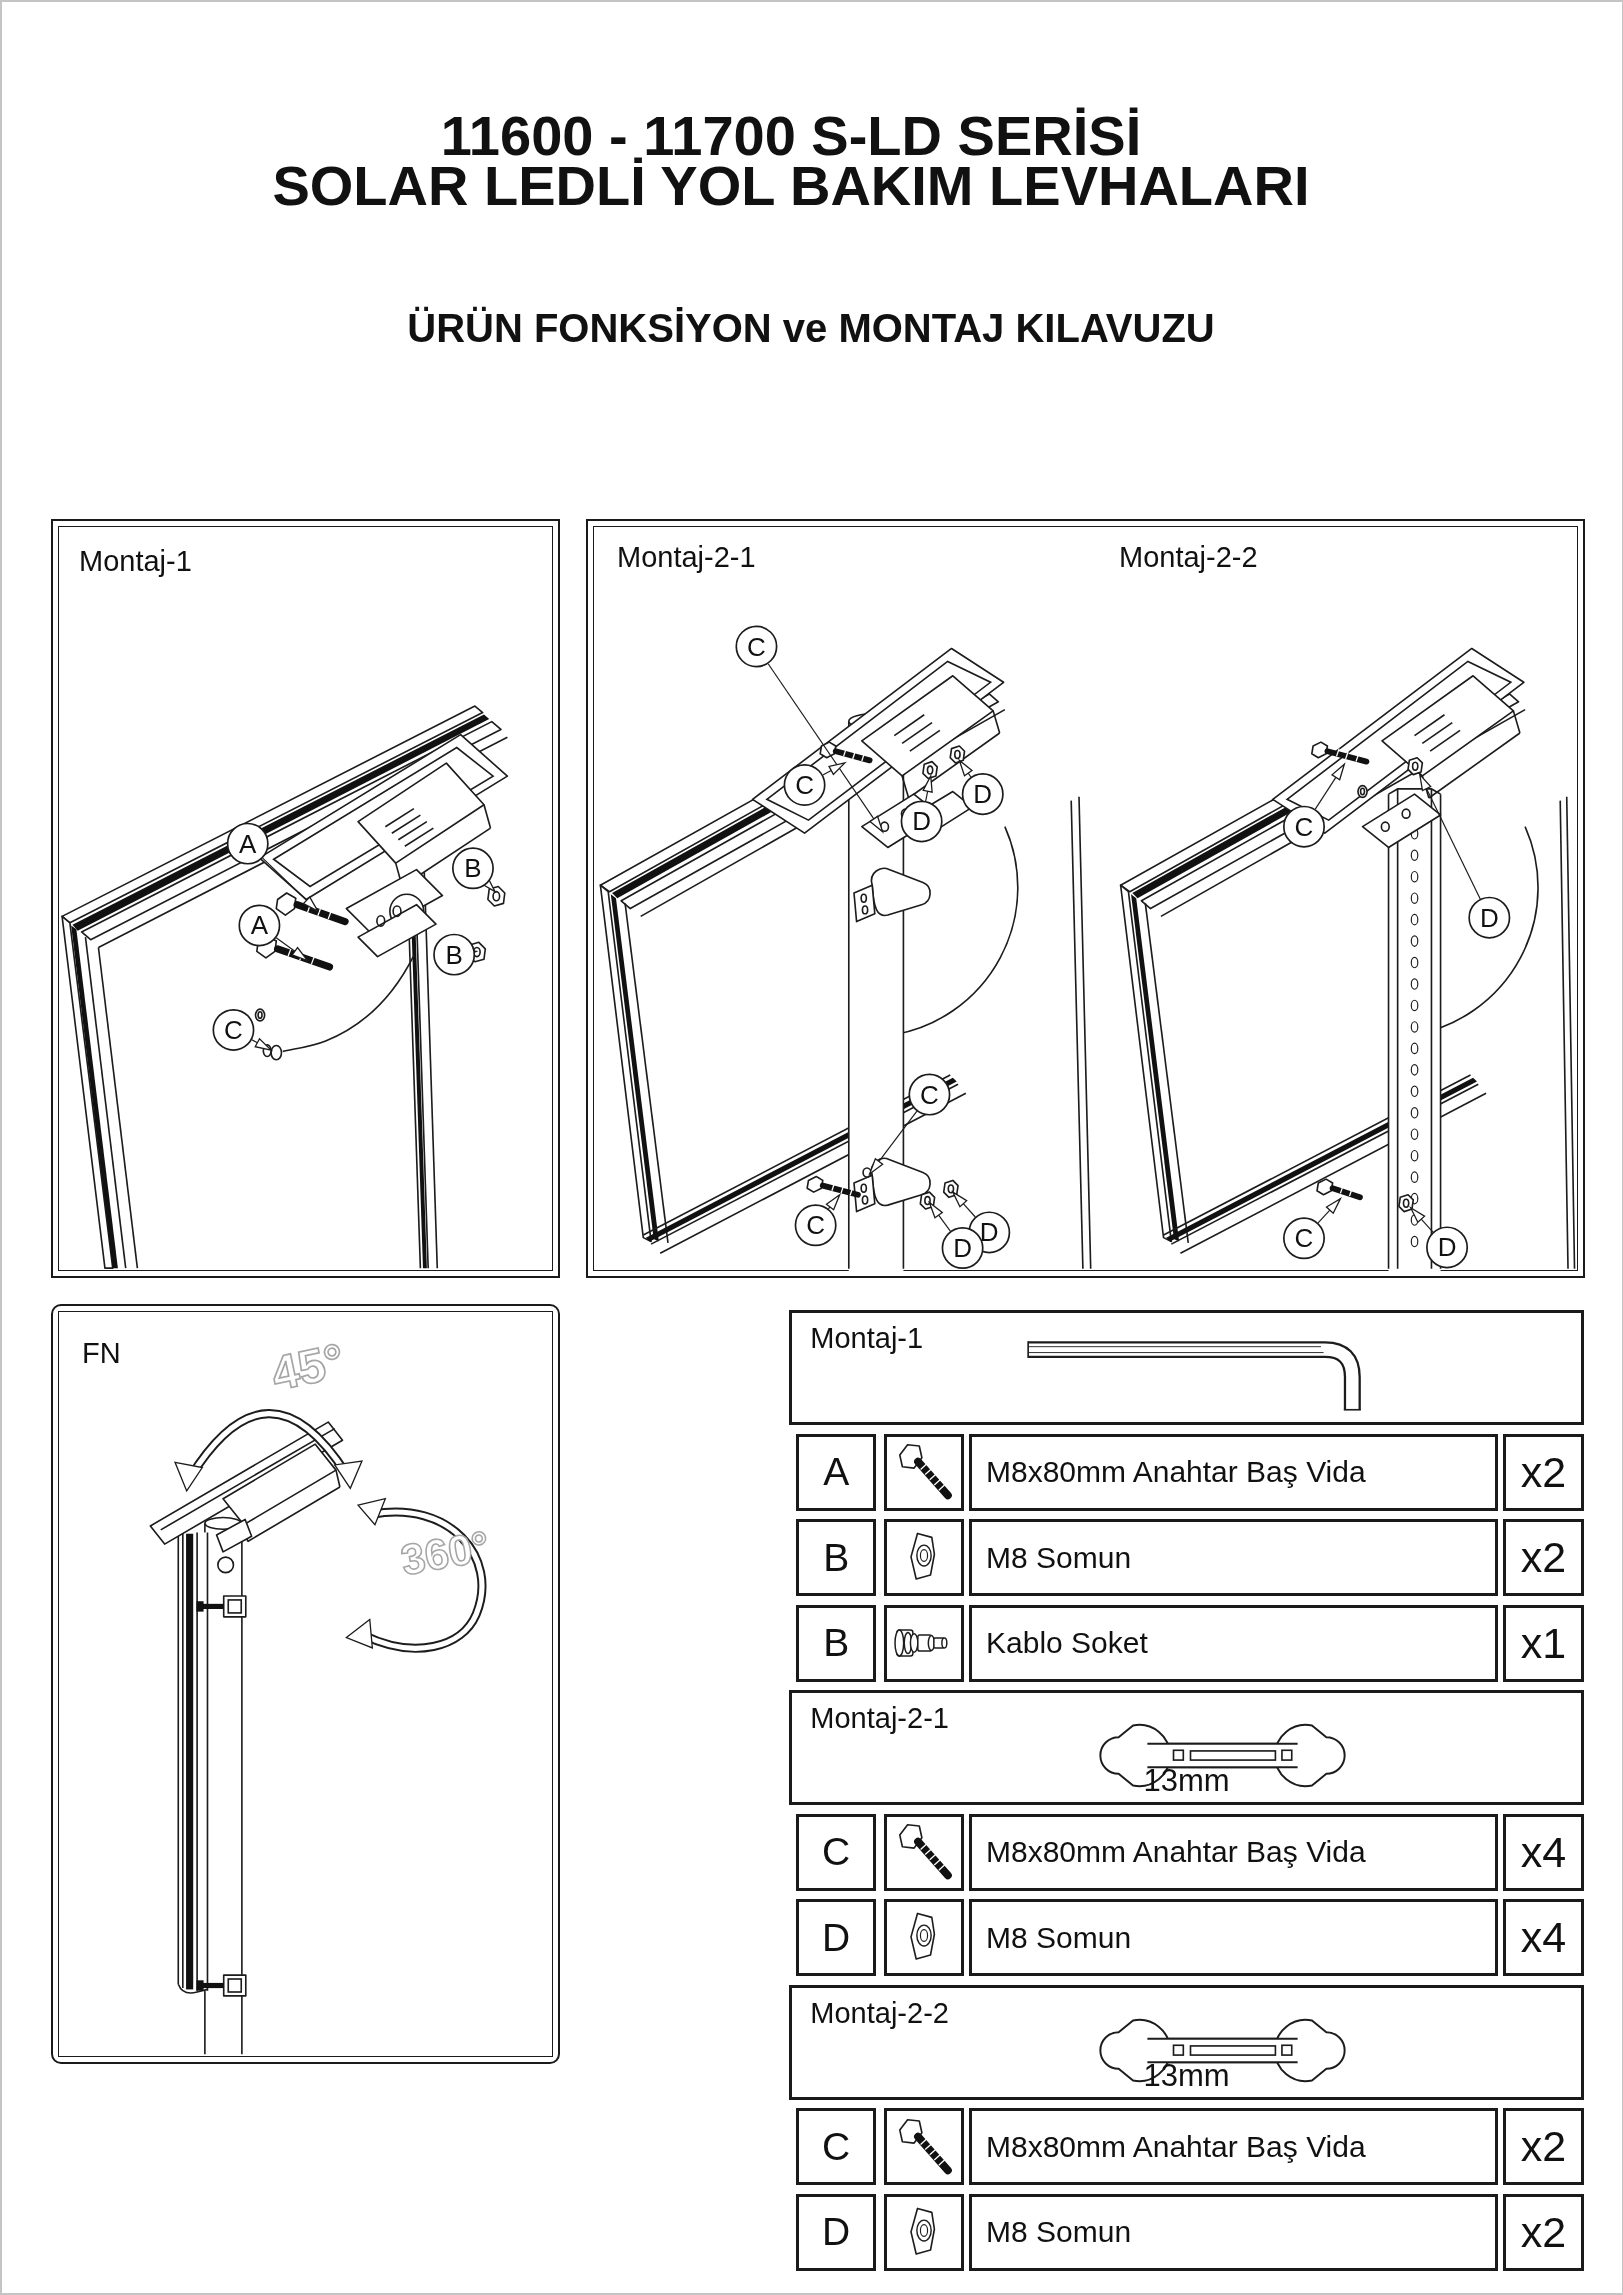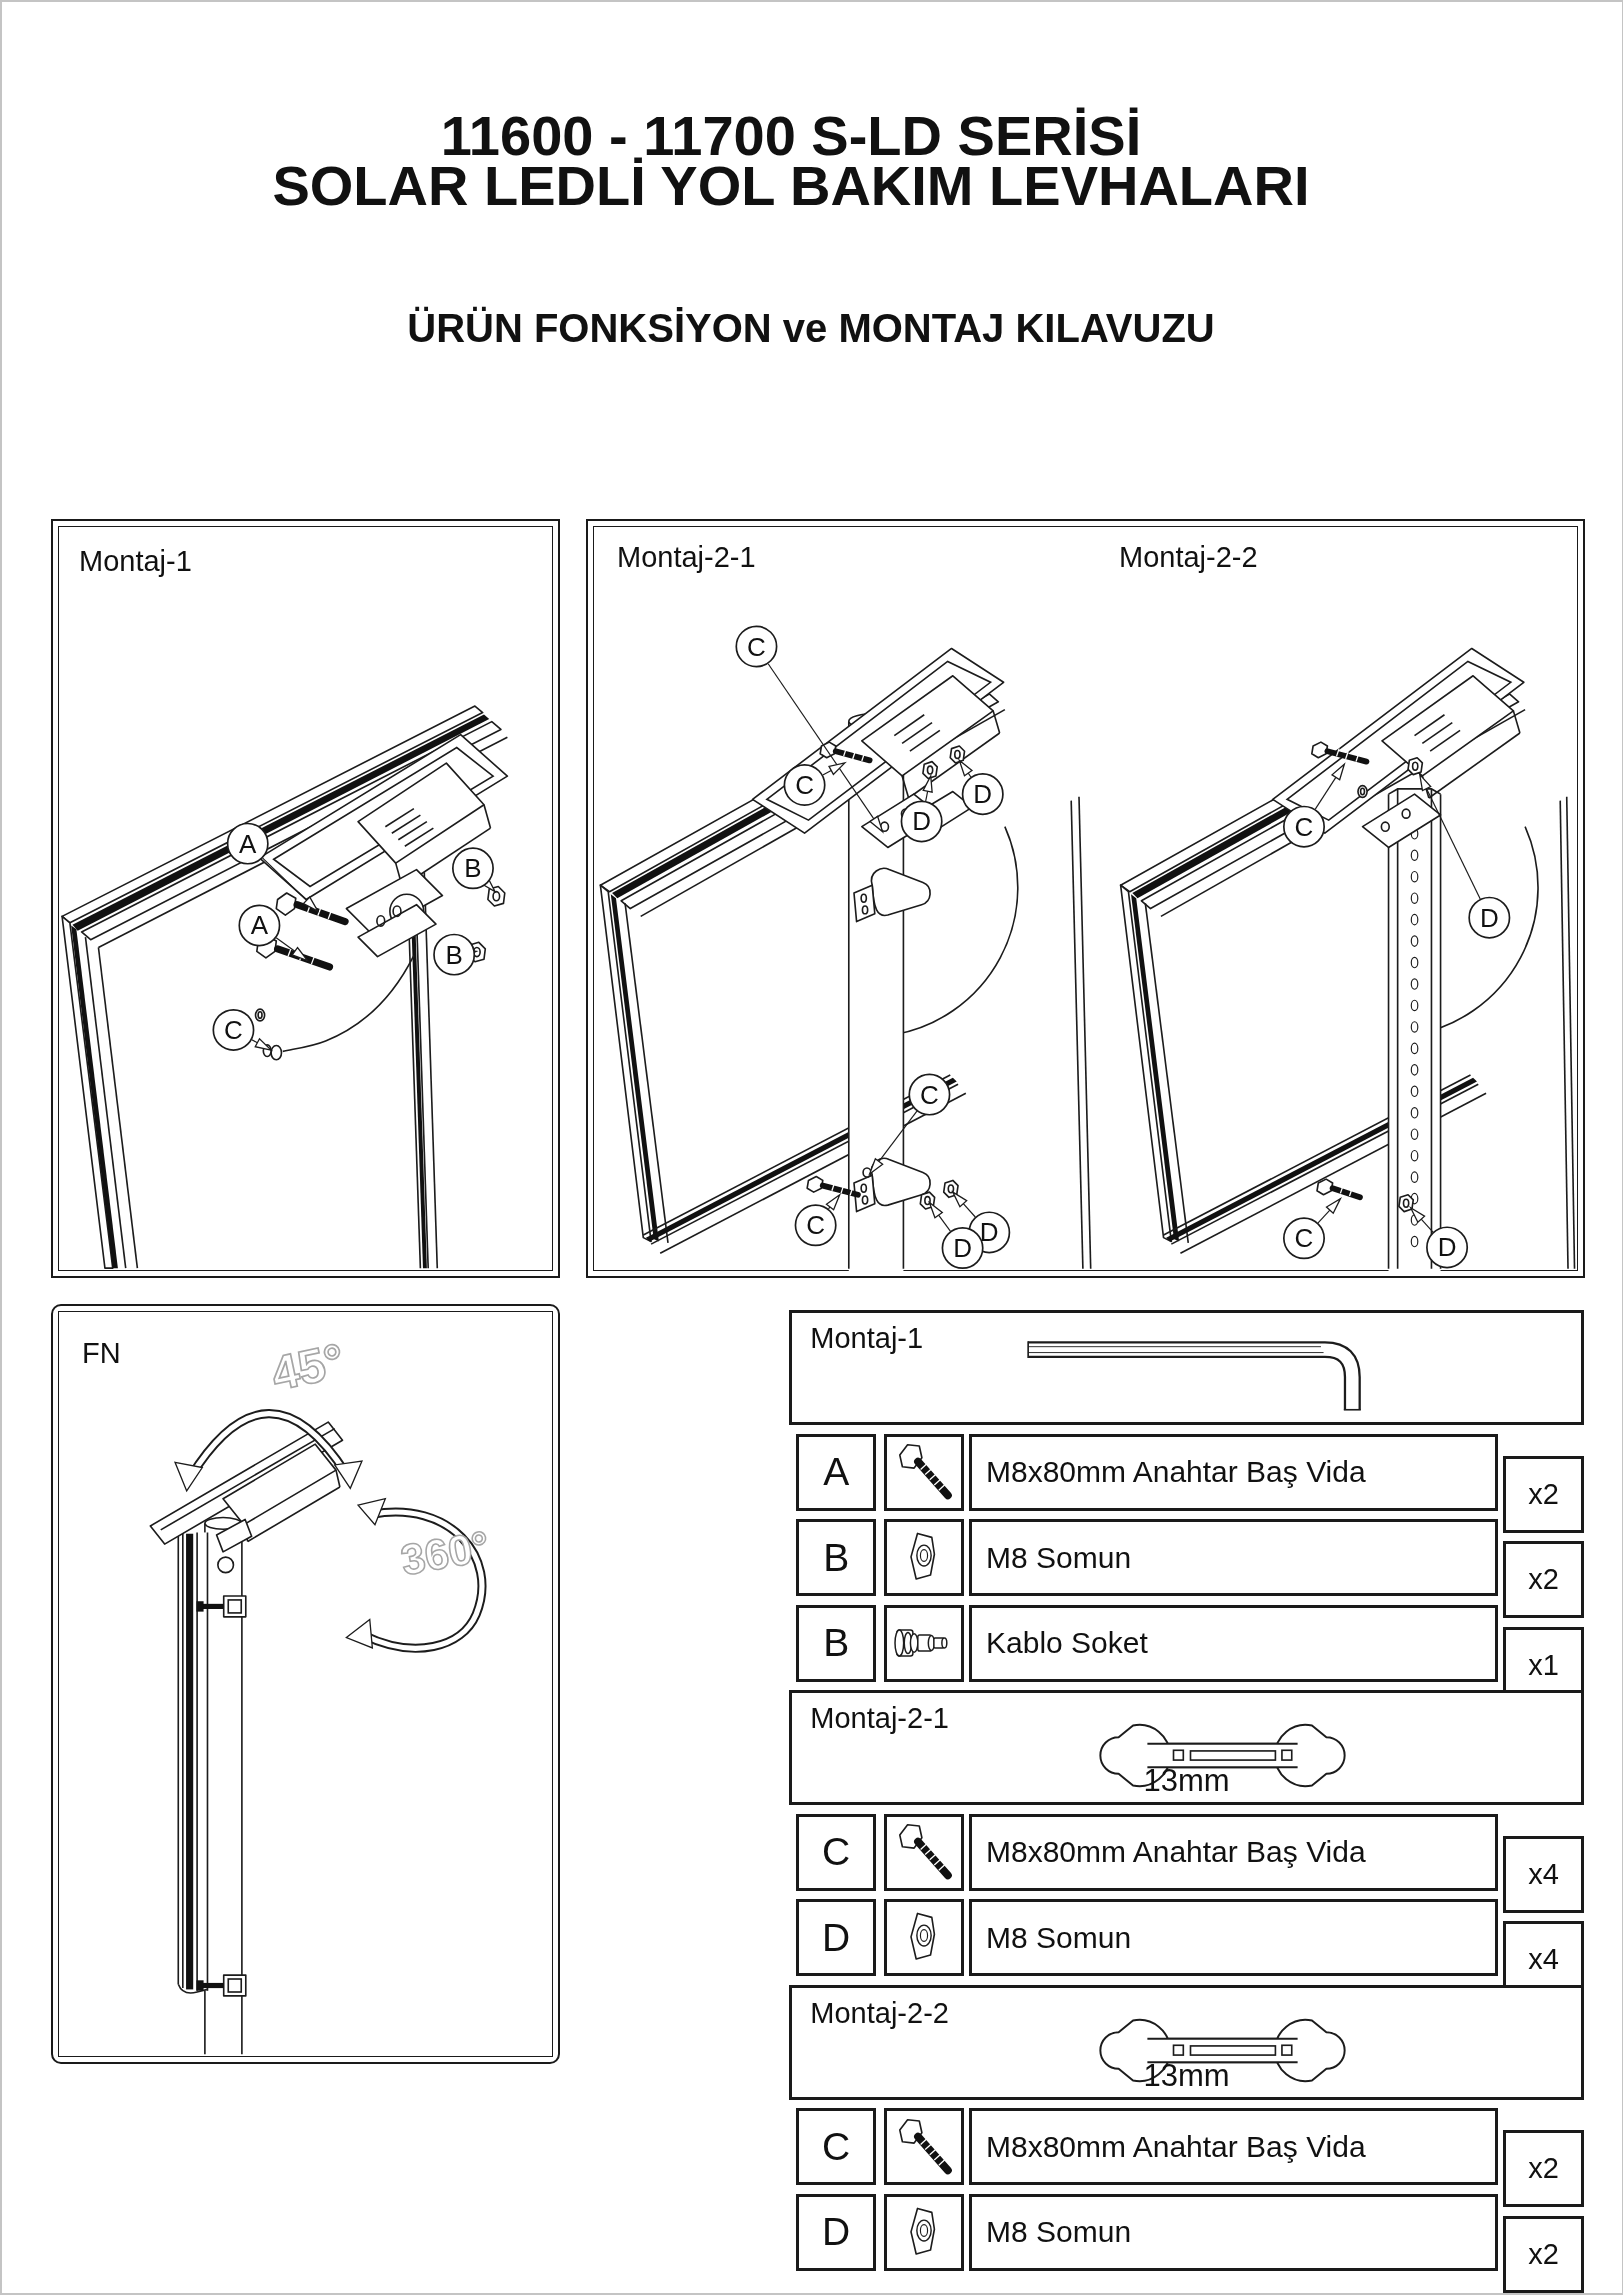--- a/index.html
+++ b/index.html
@@ -27,21 +27,21 @@
   .tool{position:absolute;left:0;top:0;width:100%;height:100%;}
   .tool svg{position:absolute;}
   .tool svg.allen{left:227px;top:17px;}
   .tool svg.wrench{left:277px;top:22px;}
   .tool-size{position:absolute;left:0;bottom:2.6px;width:100%;text-align:center;font-size:31px;}
   .trow{position:relative;height:77px;margin-bottom:8.5px;}
   .cell{position:absolute;top:0;height:100%;border:3.3px solid #1a1a1a;box-sizing:border-box;background:#fff;display:flex;align-items:center;justify-content:center;}
   .c-ref{left:7.2px;width:80px;font-size:39px;}
   .c-icon{left:95px;width:80px;}
   .c-desc{left:180px;width:529px;justify-content:flex-start;padding-left:14px;font-size:30px;}
-  .c-qty{left:714px;width:81px;font-size:29px;margin-top:22px;}
+  .c-qty{left:714px;width:81px;font-size:43px;}
 
   
   .ln{stroke:#1c1c1c;fill:none;stroke-width:2.5;}
   .fillw{stroke:#1c1c1c;fill:#fff;stroke-width:2.5;stroke-linejoin:round;}
   .blk{fill:#111;stroke:none;}
   .callout-circle{fill:#fff;stroke:#1c1c1c;stroke-width:2.6;}
   .callout-text{font-family:"Liberation Sans",sans-serif;font-size:40px;fill:#111;}
   .leader{stroke:#1c1c1c;stroke-width:1.8;fill:none;}
   .arrowhead{fill:#fff;stroke:#1c1c1c;stroke-width:2;}
 </style>

